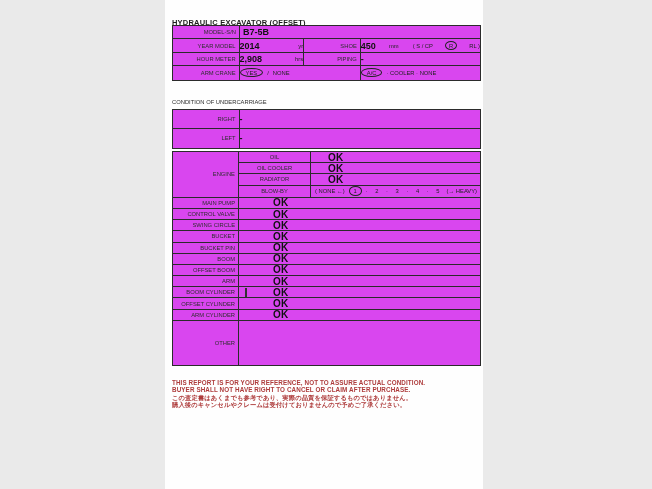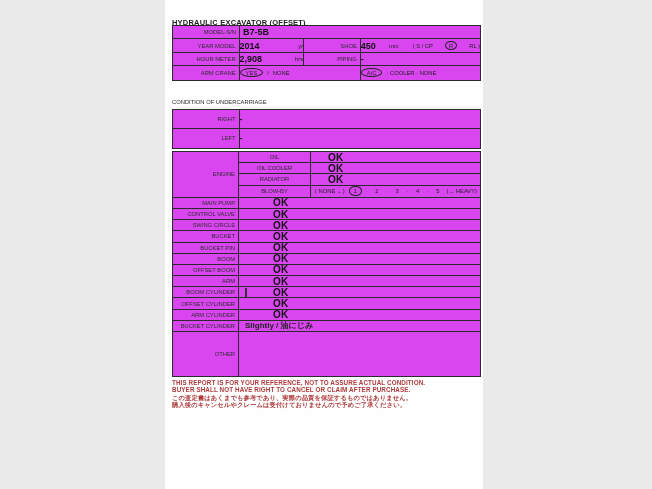--- a/index.html
+++ b/index.html
@@ -235,26 +235,20 @@
         <div class="mval cval">
             <span class="ok">OK</span>
           </div>
       </div>
       <div class="mrow crow">
         <div class="mlab">ARM CYLINDER</div>
         <div class="mval cval">
             <span class="ok">OK</span>
           </div>
       </div>
-      <div class="mrow crow">
-        <div class="mlab">BUCKET CYLINDER</div>
-        <div class="mval slight">
-            <span>Slightly / 油にじみ</span>
-          </div>
-      </div>
       <div class="mrow other-row">
         <div class="mlab">OTHER</div>
         <div class="mval"></div>
       </div>
     </div>
 
     <div class="disclaimer">
       <p style="color: rgb(174, 60, 60);">THIS REPORT IS FOR YOUR REFERENCE, NOT TO ASSURE ACTUAL CONDITION.</p>
       <p style="color: rgb(174, 60, 60);">BUYER SHALL NOT HAVE RIGHT TO CANCEL OR CLAIM AFTER PURCHASE.</p>
       <p style="color: rgb(174, 60, 60);">この査定書はあくまでも参考であり、実際の品質を保証するものではありません。</p>

